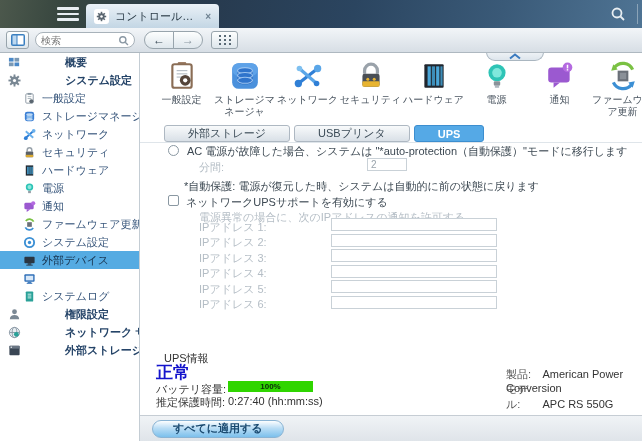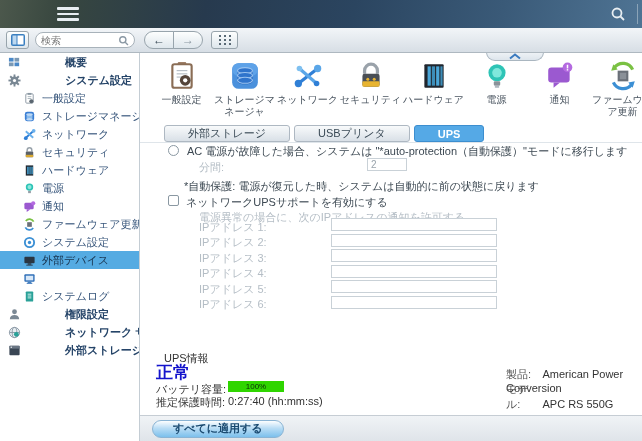--- a/index.html
+++ b/index.html
@@ -61,40 +61,56 @@
   .abs { position:absolute; }
   .dim { color:#b4bdc5; }
   .radio-circle { width:11px; height:11px; border:1px solid #8a98a2; border-radius:50%; background:#fff; display:inline-block; cursor:pointer; }
   .check-box { width:11px; height:11px; border:1px solid #8a98a2; border-radius:2px; background:#fff; display:inline-block; cursor:pointer; }
   .txtinput { border:1px solid #c9d1d7; height:13px; font-size:10px; padding:0 3px; color:#9aa4ac; outline:none; background:#fff; }
   .ip-input { width:166px; }
   .min-input { width:40px; }
 
   .ups-title { font-size:11px; color:#333; }
   .ups-status { font-size:17px; font-weight:bold; color:#1414cc; }
-  .batt-bar { width:56px; height:11px; background:#2fd500; display:flex; align-items:center; justify-content:center;
-    font-size:8px; color:#0a2a0a; }
+  .batt-bar { width:85px; height:11px; background:#2fd500; display:flex; align-items:center; justify-content:center;
+    font-size:8px; color:#0a2a0a;font-weight:bold; }
   .kv-label { color:#555; display:inline-block; width:34px; }
   .kv-value { color:#333; }
 
   .footer { position:absolute; bottom:0; left:0; right:0; height:26px;
     background:linear-gradient(#f0f3f6,#dfe4e9); border-top:1px solid #c6cdd4; display:flex; align-items:center; }
   .apply-btn { margin-left:12px; height:18px; padding:0 20px; border-radius:10px; cursor:pointer;
     background:linear-gradient(#fdfeff 0%,#b9ddf5 45%,#7cc0ec 100%); border:1px solid #8ab4d4;
     color:#1a4a70; font-size:11px; font-weight:bold; font-family:inherit; }
 </style>
 </head>
 <body>
 
 <div class="topbar">
   <div class="hamburger">
       <span></span>
       <span></span>
       <span></span>
     </div>
+  <div class="wintab">
+    <span class="gearbox">
+      <svg width="11" height="11" viewBox="0 0 14 14">
+          <g stroke="#5a6670" stroke-width="2">
+            <line x1="7" y1="1" x2="7" y2="13"></line>
+            <line x1="1" y1="7" x2="13" y2="7"></line>
+            <line x1="2.8" y1="2.8" x2="11.2" y2="11.2"></line>
+            <line x1="11.2" y1="2.8" x2="2.8" y2="11.2"></line>
+          </g>
+          <circle cx="7" cy="7" r="4" fill="#5a6670"></circle>
+          <circle cx="7" cy="7" r="1.6" fill="#fff"></circle>
+        </svg>
+    </span>
+    <span>コントロール…</span>
+    <span class="closex">×</span>
+  </div>
   <div class="top-search">
     <svg width="16" height="16" viewBox="0 0 16 16">
         <circle cx="7" cy="7" r="4.5" fill="none" stroke="#e8eef2" stroke-width="1.8"></circle>
         <line x1="10.5" y1="10.5" x2="14" y2="14" stroke="#e8eef2" stroke-width="1.8"></line>
       </svg>
   </div>
   <div class="top-divider"></div>
 </div>
 
 <div class="toolbar">

